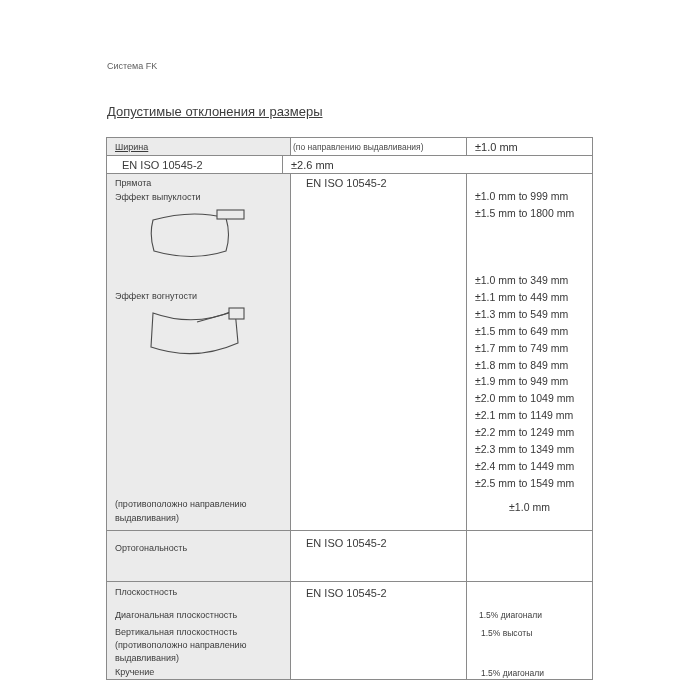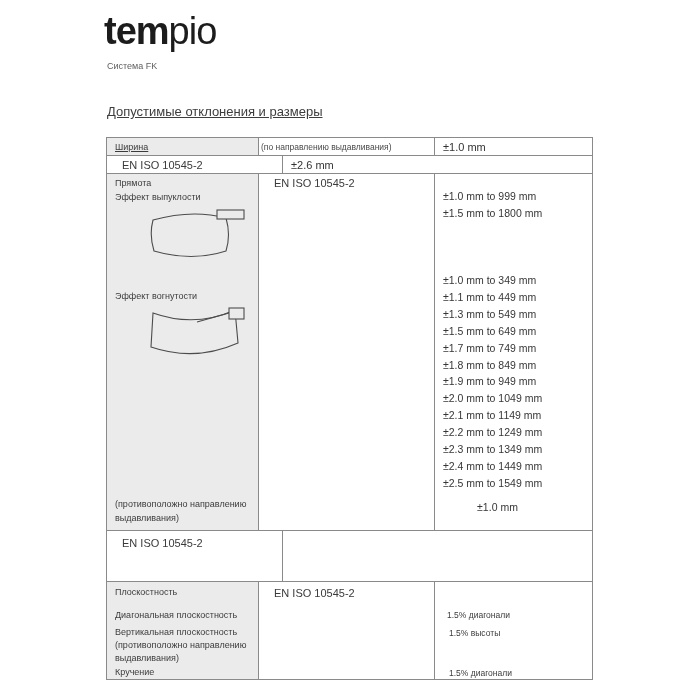--- a/index.html
+++ b/index.html
@@ -11,21 +11,21 @@
   .logo { position: absolute; left: 104px; top: 12px; font-size: 38px; line-height: 1.05; letter-spacing: -1px; color: #1c1c1c; }
   .logo .bold { font-weight: 700; }
   .logo .light { font-weight: 400; }
 
   .subtitle { position: absolute; left: 107px; top: 61px; font-size: 9px; color: #5f5f5f; }
   .doc-link { position: absolute; left: 107px; top: 104px; font-size: 13px; color: #3d3d3d; text-decoration: underline; cursor: pointer; }
 
   .spec-table { position: absolute; left: 106px; top: 137px; width: 487px; border: 1px solid #8a8a8a; background: #fff; }
   .row { display: flex; border-bottom: 1px solid #8a8a8a; }
   .row:last-child { border-bottom: none; }
-  .c1 { width: 152px; background: #ebebeb; border-right: 1px solid #8a8a8a; position: relative; text-decoration: underline; }
+  .c1 { width: 184px; background: #ebebeb; border-right: 1px solid #8a8a8a; position: relative; text-decoration: underline; }
   .c2 { width: 176px; border-right: 1px solid #8a8a8a; position: relative; }
   .c3 { width: 125px; position: relative; }
 
   .r1 { height: 18px; } .r2 { height: 17px; } .r3 { height: 18px; }
   .r4 { height: 357px; } .r5 { height: 51px; } .r6 { height: 97px; }
 
   .lbl { font-size: 9px; padding: 4px 4px 0 8px; color: #3c3c3c; }
   .method-small { font-size: 8.5px; padding: 4px 2px 0 2px; color: #4a4a4a; }
   .method-tiny { font-size: 7px; padding: 5px 1px 0 2px; color: #4a4a4a; white-space: nowrap; }
   .method-std { font-size: 11px; padding: 3px 0 0 15px; color: #3a3a3a; }
@@ -39,23 +39,20 @@
 
   svg.diagram { position: absolute; }
   svg.diagram path, svg.diagram rect, svg.diagram line { stroke: #4c4c4c; stroke-width: 1.1; fill: none; }
   svg.diagram rect.tab { fill: #ebebeb; }
 </style>
 </head>
 <body>
 
 <div class="page">
 
-  <div class="logo">
-    <span class="bold">tem</span><span class="light">pio</span>
-  </div>
 
   <div class="subtitle">Система FK</div>
 
   <a class="doc-link">Допустимые отклонения и размеры</a>
 
   <div class="spec-table">
 
     <div class="row r1">
       <div class="c1 lbl">Ширина</div>
       <div class="c2 method-small">(по направлению выдавливания)</div>
@@ -111,20 +108,23 @@
           <div>±2.2 mm to 1249 mm</div>
           <div>±2.3 mm to 1349 mm</div>
           <div>±2.4 mm to 1449 mm</div>
           <div>±2.5 mm to 1549 mm</div>
         </div>
         <div class="abs footnote-val" style="top:327px;">±1.0 mm</div>
       </div>
     </div>
 
     <div class="row r5">
+      <div class="c1">
+        <div class="abs small-txt" style="top:12px; left:8px;">Ортогональность</div>
+      </div>
       <div class="c2">
         <div class="method-std" style="padding-top:6px;">EN ISO 10545-2</div>
       </div>
       <div class="c3"></div>
     </div>
 
     <div class="row r6">
       <div class="c1">
         <div class="abs small-txt" style="top:5px; left:8px;">Плоскостность</div>
         <div class="abs small-txt" style="top:28px; left:8px;">Диагональная плоскостность</div>

